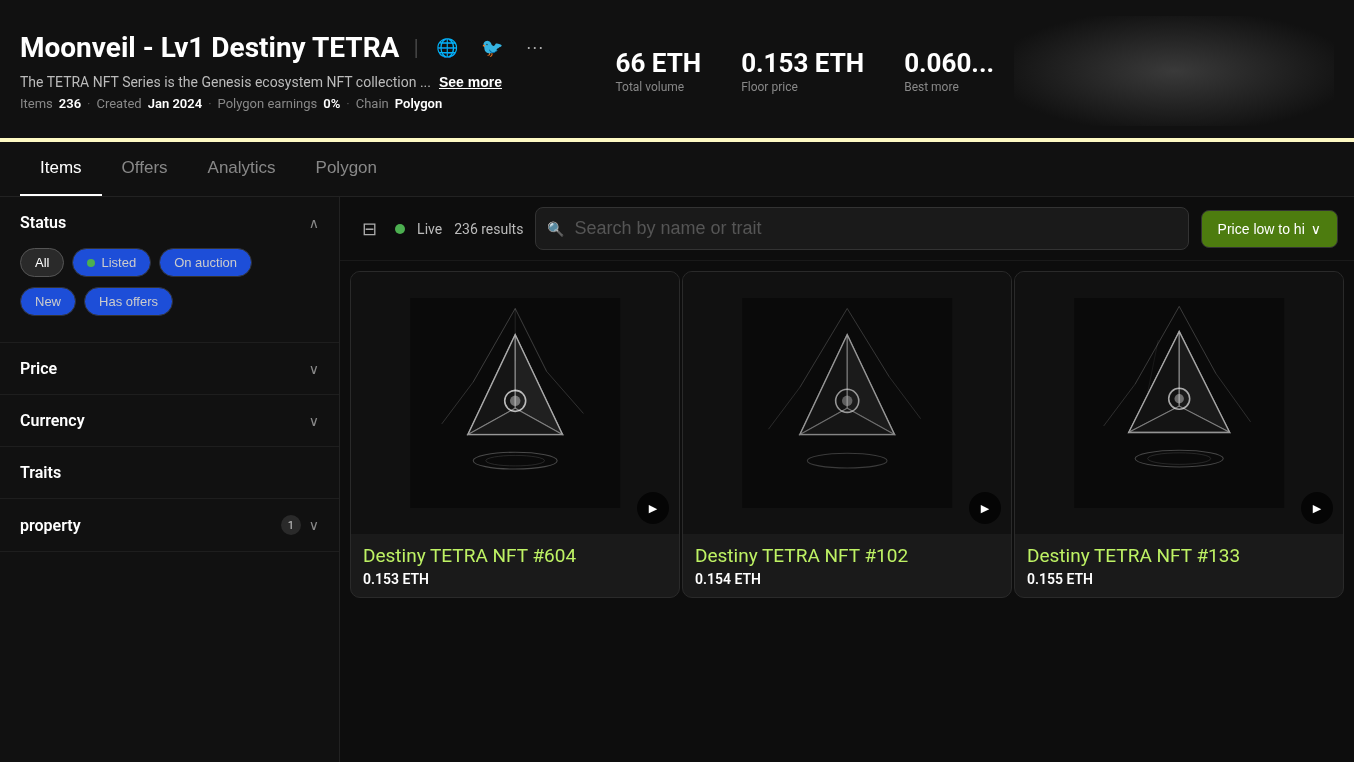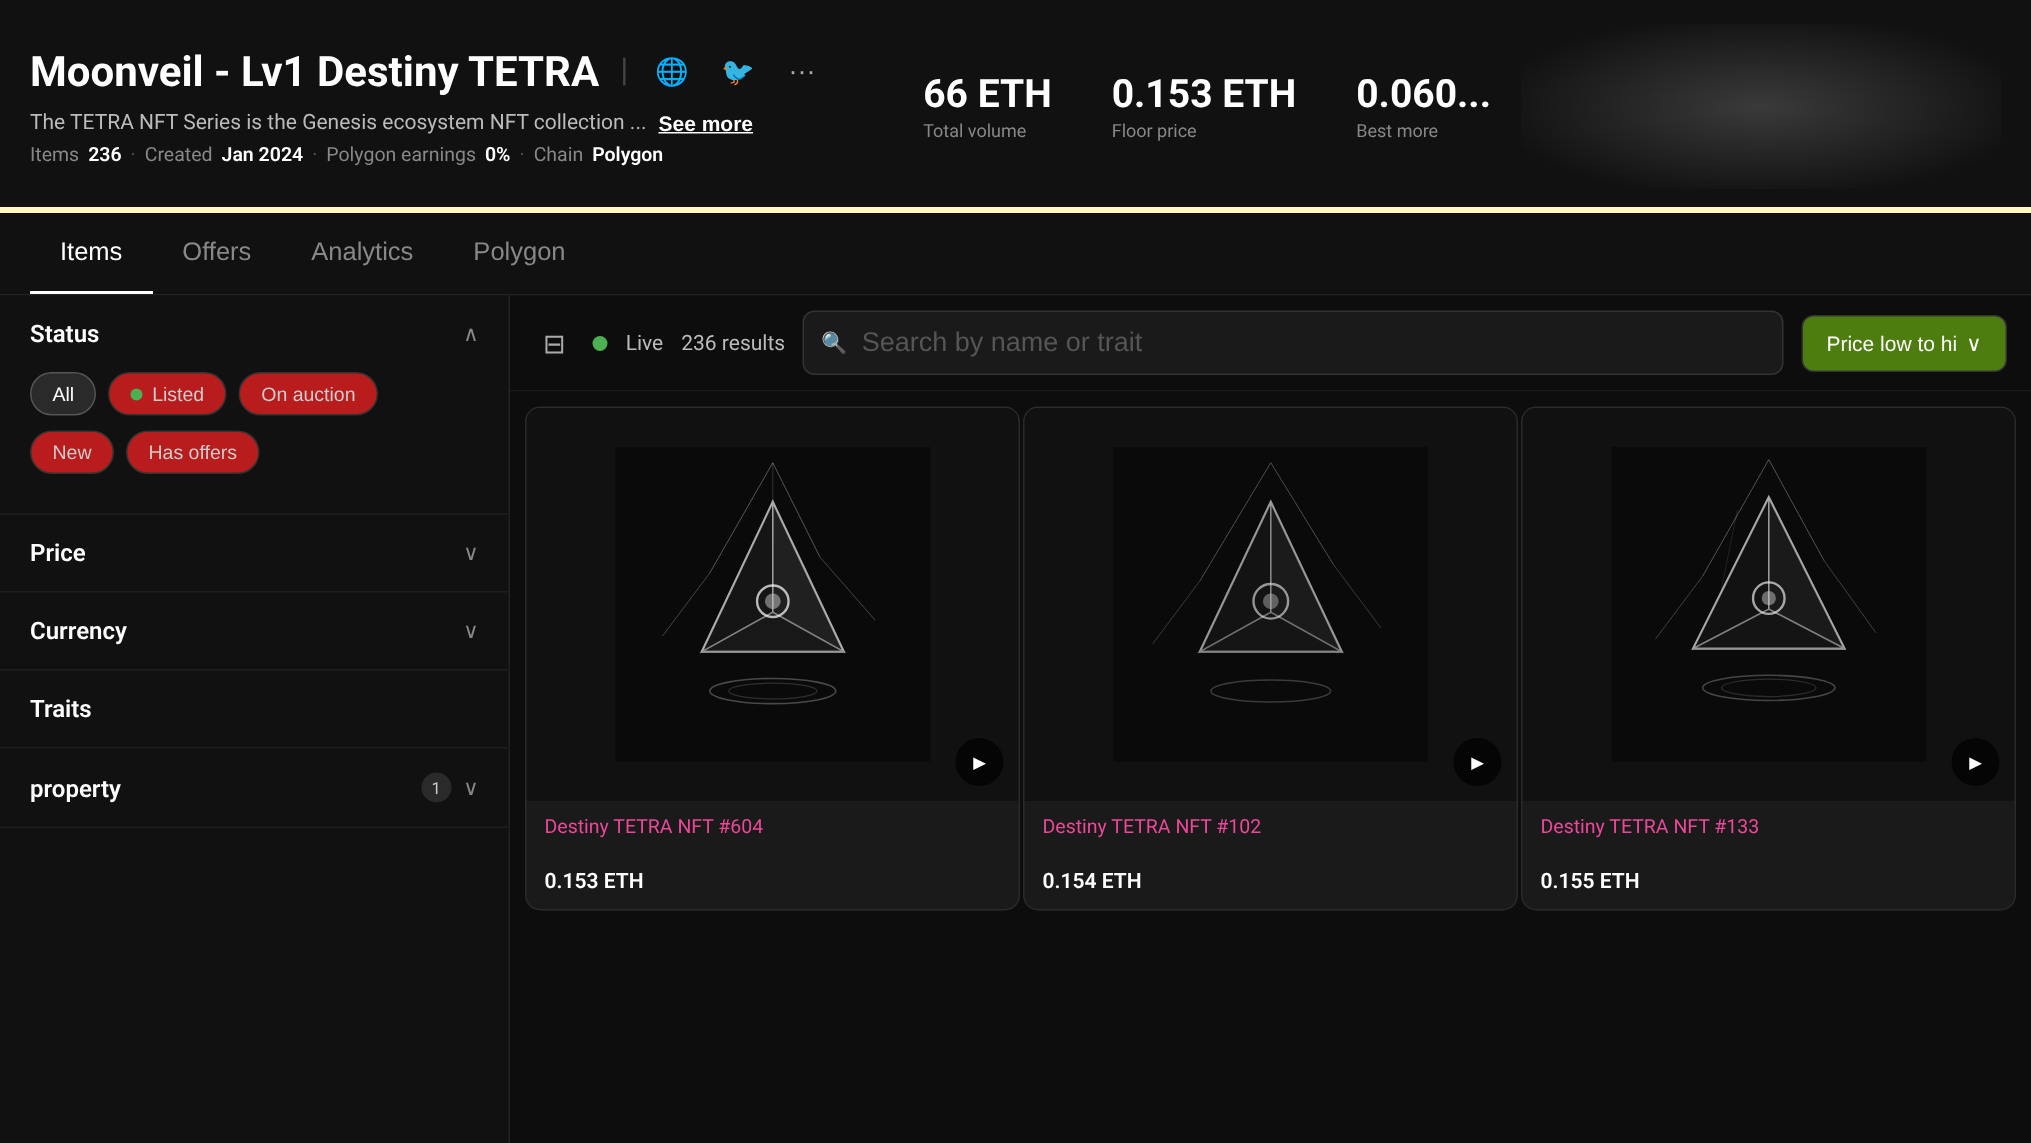--- a/index.html
+++ b/index.html
@@ -238,21 +238,21 @@
     }
 
     
     .status-buttons {
       display: flex;
       flex-wrap: wrap;
       gap: 8px;
       margin-bottom: 10px;
     }
     .status-btn {
-      background: #b91c1c;
+      background: #1d4ed8;
       border: 1px solid #333;
       border-radius: 20px;
       color: #ccc;
       font-size: 13px;
       padding: 6px 14px;
       cursor: pointer;
       display: flex;
       align-items: center;
       gap: 6px;
     }
@@ -315,23 +315,23 @@
       justify-content: center;
       color: #fff;
       font-size: 11px;
       cursor: pointer;
       border: none;
     }
     .nft-card-info {
       padding: 10px 12px;
     }
     .nft-card-name {
-      font-size: 13px;
-      color: #ec4899;
-      margin-bottom: 21px;
+      font-size: 19px;
+      color: #bef264;
+      margin-bottom: 4px;
       white-space: nowrap;
       overflow: hidden;
       text-overflow: ellipsis;
     }
     .nft-card-price {
       font-size: 14px;
       font-weight: 600;
       color: #fff;
     }
 

